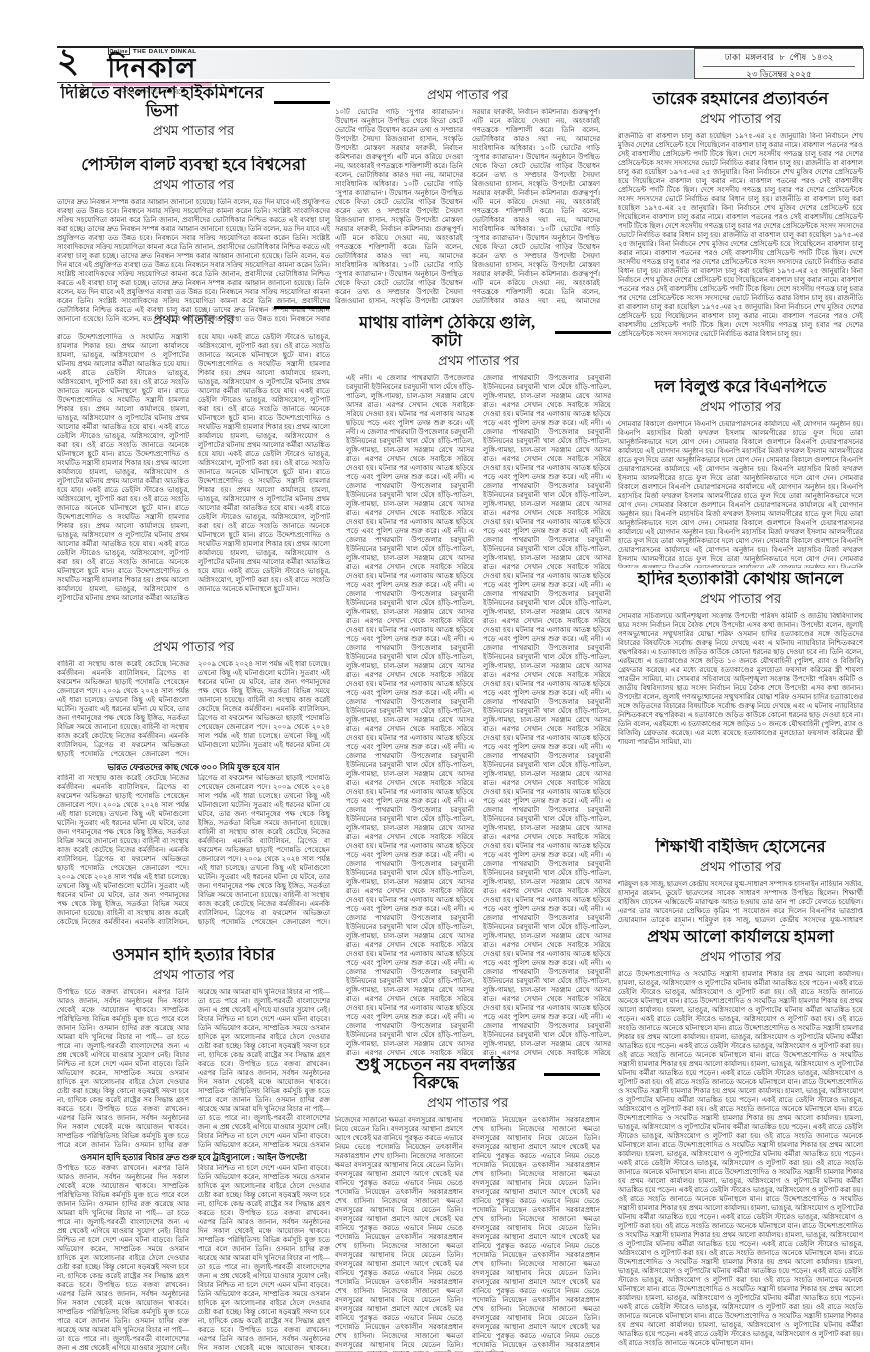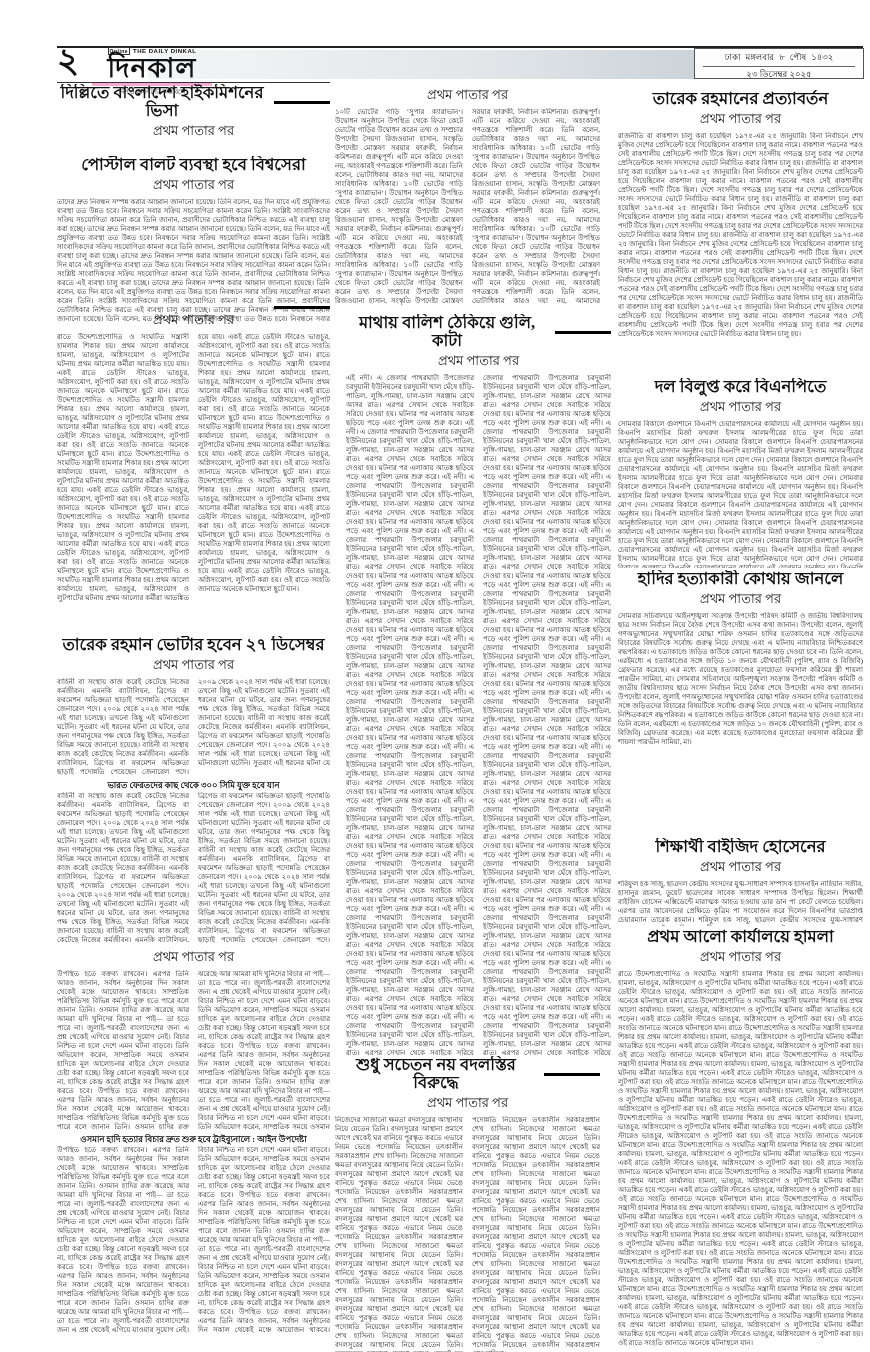--- a/index.html
+++ b/index.html
@@ -76,28 +76,28 @@
 
 <article class="art" style="left:57px;top:306px;width:273px;height:330px">
   <div class="hrow">
       <span class="dash"></span>
     </div>
   <div class="kicker">প্রথম পাতার পর</div>
   <div class="body c2" style="height:299px">রাতে উদ্দেশ্যপ্রণোদিত ও সংঘটিত সন্ত্রাসী হামলার শিকার হয়। প্রথম আলো কার্যালয়ে হামলা, ভাঙচুর, অগ্নিসংযোগ ও লুটপাটের ঘটনায় প্রথম আলোর কর্মীরা আতঙ্কিত হয়ে যায়। একই রাতে ডেইলি স্টারেও ভাঙচুর, অগ্নিসংযোগ, লুটপাট করা হয়। ওই রাতে সংহতি জানাতে অনেকে ঘটনাস্থলে ছুটে যান। রাতে উদ্দেশ্যপ্রণোদিত ও সংঘটিত সন্ত্রাসী হামলার শিকার হয়। প্রথম আলো কার্যালয়ে হামলা, ভাঙচুর, অগ্নিসংযোগ ও লুটপাটের ঘটনায় প্রথম আলোর কর্মীরা আতঙ্কিত হয়ে যায়। একই রাতে ডেইলি স্টারেও ভাঙচুর, অগ্নিসংযোগ, লুটপাট করা হয়। ওই রাতে সংহতি জানাতে অনেকে ঘটনাস্থলে ছুটে যান। রাতে উদ্দেশ্যপ্রণোদিত ও সংঘটিত সন্ত্রাসী হামলার শিকার হয়। প্রথম আলো কার্যালয়ে হামলা, ভাঙচুর, অগ্নিসংযোগ ও লুটপাটের ঘটনায় প্রথম আলোর কর্মীরা আতঙ্কিত হয়ে যায়। একই রাতে ডেইলি স্টারেও ভাঙচুর, অগ্নিসংযোগ, লুটপাট করা হয়। ওই রাতে সংহতি জানাতে অনেকে ঘটনাস্থলে ছুটে যান। রাতে উদ্দেশ্যপ্রণোদিত ও সংঘটিত সন্ত্রাসী হামলার শিকার হয়। প্রথম আলো কার্যালয়ে হামলা, ভাঙচুর, অগ্নিসংযোগ ও লুটপাটের ঘটনায় প্রথম আলোর কর্মীরা আতঙ্কিত হয়ে যায়। একই রাতে ডেইলি স্টারেও ভাঙচুর, অগ্নিসংযোগ, লুটপাট করা হয়। ওই রাতে সংহতি জানাতে অনেকে ঘটনাস্থলে ছুটে যান। রাতে উদ্দেশ্যপ্রণোদিত ও সংঘটিত সন্ত্রাসী হামলার শিকার হয়। প্রথম আলো কার্যালয়ে হামলা, ভাঙচুর, অগ্নিসংযোগ ও লুটপাটের ঘটনায় প্রথম আলোর কর্মীরা আতঙ্কিত হয়ে যায়। একই রাতে ডেইলি স্টারেও ভাঙচুর, অগ্নিসংযোগ, লুটপাট করা হয়। ওই রাতে সংহতি জানাতে অনেকে ঘটনাস্থলে ছুটে যান। রাতে উদ্দেশ্যপ্রণোদিত ও সংঘটিত সন্ত্রাসী হামলার শিকার হয়। প্রথম আলো কার্যালয়ে হামলা, ভাঙচুর, অগ্নিসংযোগ ও লুটপাটের ঘটনায় প্রথম আলোর কর্মীরা আতঙ্কিত হয়ে যায়। একই রাতে ডেইলি স্টারেও ভাঙচুর, অগ্নিসংযোগ, লুটপাট করা হয়। ওই রাতে সংহতি জানাতে অনেকে ঘটনাস্থলে ছুটে যান। রাতে উদ্দেশ্যপ্রণোদিত ও সংঘটিত সন্ত্রাসী হামলার শিকার হয়। প্রথম আলো কার্যালয়ে হামলা, ভাঙচুর, অগ্নিসংযোগ ও লুটপাটের ঘটনায় প্রথম আলোর কর্মীরা আতঙ্কিত হয়ে যায়। একই রাতে ডেইলি স্টারেও ভাঙচুর, অগ্নিসংযোগ, লুটপাট করা হয়। ওই রাতে সংহতি জানাতে অনেকে ঘটনাস্থলে ছুটে যান। রাতে উদ্দেশ্যপ্রণোদিত ও সংঘটিত সন্ত্রাসী হামলার শিকার হয়। প্রথম আলো কার্যালয়ে হামলা, ভাঙচুর, অগ্নিসংযোগ ও লুটপাটের ঘটনায় প্রথম আলোর কর্মীরা আতঙ্কিত হয়ে যায়। একই রাতে ডেইলি স্টারেও ভাঙচুর, অগ্নিসংযোগ, লুটপাট করা হয়। ওই রাতে সংহতি জানাতে অনেকে ঘটনাস্থলে ছুটে যান। রাতে উদ্দেশ্যপ্রণোদিত ও সংঘটিত সন্ত্রাসী হামলার শিকার হয়। প্রথম আলো কার্যালয়ে হামলা, ভাঙচুর, অগ্নিসংযোগ ও লুটপাটের ঘটনায় প্রথম আলোর কর্মীরা আতঙ্কিত হয়ে যায়। একই রাতে ডেইলি স্টারেও ভাঙচুর, অগ্নিসংযোগ, লুটপাট করা হয়। ওই রাতে সংহতি জানাতে অনেকে ঘটনাস্থলে ছুটে যান।</div>
 </article>
 
 <article class="art" style="left:57px;top:636px;width:273px;height:310px">
-  <h2>তারেক রহমান ভোটার হবেন ২৭ ডিসেম্বর</h2>
   <div class="kicker">প্রথম পাতার পর</div>
   <div class="body c2" style="height:100px">বাহিনী বা সংস্থায় কাজ করেই কেটেছে নিজের কর্মজীবন। এমনকি ব্যাটালিয়ন, ব্রিগেড বা ফরমেশন অভিজ্ঞতা ছাড়াই পদোন্নতি পেয়েছেন জেনারেল পদে। ২০০৯ থেকে ২০২৪ সাল পর্যন্ত এই ধারা চলেছে। তখনো কিছু এই ঘটনাগুলো ঘটেনি। সুতরাং এই ধরনের ঘটনা যে ঘটবে, তার জন্য গণমানুষের পক্ষ থেকে কিছু ইঙ্গিত, সতর্কতা বিভিন্ন সময়ে জানানো হয়েছে। বাহিনী বা সংস্থায় কাজ করেই কেটেছে নিজের কর্মজীবন। এমনকি ব্যাটালিয়ন, ব্রিগেড বা ফরমেশন অভিজ্ঞতা ছাড়াই পদোন্নতি পেয়েছেন জেনারেল পদে। ২০০৯ থেকে ২০২৪ সাল পর্যন্ত এই ধারা চলেছে। তখনো কিছু এই ঘটনাগুলো ঘটেনি। সুতরাং এই ধরনের ঘটনা যে ঘটবে, তার জন্য গণমানুষের পক্ষ থেকে কিছু ইঙ্গিত, সতর্কতা বিভিন্ন সময়ে জানানো হয়েছে। বাহিনী বা সংস্থায় কাজ করেই কেটেছে নিজের কর্মজীবন। এমনকি ব্যাটালিয়ন, ব্রিগেড বা ফরমেশন অভিজ্ঞতা ছাড়াই পদোন্নতি পেয়েছেন জেনারেল পদে। ২০০৯ থেকে ২০২৪ সাল পর্যন্ত এই ধারা চলেছে। তখনো কিছু এই ঘটনাগুলো ঘটেনি। সুতরাং এই ধরনের ঘটনা যে ঘটবে, তার জন্য গণমানুষের পক্ষ থেকে কিছু ইঙ্গিত, সতর্কতা বিভিন্ন সময়ে জানানো হয়েছে।</div>
   <div class="subhead">ভারত ফেরতদের কাছ থেকে ৩০০ সিমি যুক্ত হবে যান</div>
   <div class="body c2" style="height:158px">বাহিনী বা সংস্থায় কাজ করেই কেটেছে নিজের কর্মজীবন। এমনকি ব্যাটালিয়ন, ব্রিগেড বা ফরমেশন অভিজ্ঞতা ছাড়াই পদোন্নতি পেয়েছেন জেনারেল পদে। ২০০৯ থেকে ২০২৪ সাল পর্যন্ত এই ধারা চলেছে। তখনো কিছু এই ঘটনাগুলো ঘটেনি। সুতরাং এই ধরনের ঘটনা যে ঘটবে, তার জন্য গণমানুষের পক্ষ থেকে কিছু ইঙ্গিত, সতর্কতা বিভিন্ন সময়ে জানানো হয়েছে। বাহিনী বা সংস্থায় কাজ করেই কেটেছে নিজের কর্মজীবন। এমনকি ব্যাটালিয়ন, ব্রিগেড বা ফরমেশন অভিজ্ঞতা ছাড়াই পদোন্নতি পেয়েছেন জেনারেল পদে। ২০০৯ থেকে ২০২৪ সাল পর্যন্ত এই ধারা চলেছে। তখনো কিছু এই ঘটনাগুলো ঘটেনি। সুতরাং এই ধরনের ঘটনা যে ঘটবে, তার জন্য গণমানুষের পক্ষ থেকে কিছু ইঙ্গিত, সতর্কতা বিভিন্ন সময়ে জানানো হয়েছে। বাহিনী বা সংস্থায় কাজ করেই কেটেছে নিজের কর্মজীবন। এমনকি ব্যাটালিয়ন, ব্রিগেড বা ফরমেশন অভিজ্ঞতা ছাড়াই পদোন্নতি পেয়েছেন জেনারেল পদে। ২০০৯ থেকে ২০২৪ সাল পর্যন্ত এই ধারা চলেছে। তখনো কিছু এই ঘটনাগুলো ঘটেনি। সুতরাং এই ধরনের ঘটনা যে ঘটবে, তার জন্য গণমানুষের পক্ষ থেকে কিছু ইঙ্গিত, সতর্কতা বিভিন্ন সময়ে জানানো হয়েছে। বাহিনী বা সংস্থায় কাজ করেই কেটেছে নিজের কর্মজীবন। এমনকি ব্যাটালিয়ন, ব্রিগেড বা ফরমেশন অভিজ্ঞতা ছাড়াই পদোন্নতি পেয়েছেন জেনারেল পদে। ২০০৯ থেকে ২০২৪ সাল পর্যন্ত এই ধারা চলেছে। তখনো কিছু এই ঘটনাগুলো ঘটেনি। সুতরাং এই ধরনের ঘটনা যে ঘটবে, তার জন্য গণমানুষের পক্ষ থেকে কিছু ইঙ্গিত, সতর্কতা বিভিন্ন সময়ে জানানো হয়েছে। বাহিনী বা সংস্থায় কাজ করেই কেটেছে নিজের কর্মজীবন। এমনকি ব্যাটালিয়ন, ব্রিগেড বা ফরমেশন অভিজ্ঞতা ছাড়াই পদোন্নতি পেয়েছেন জেনারেল পদে। ২০০৯ থেকে ২০২৪ সাল পর্যন্ত এই ধারা চলেছে। তখনো কিছু এই ঘটনাগুলো ঘটেনি। সুতরাং এই ধরনের ঘটনা যে ঘটবে, তার জন্য গণমানুষের পক্ষ থেকে কিছু ইঙ্গিত, সতর্কতা বিভিন্ন সময়ে জানানো হয়েছে।</div>
 </article>
 
 <article class="art" style="left:57px;top:946px;width:273px;height:406px">
+  <h2>ওসমান হাদি হত্যার বিচার</h2>
   <div class="kicker">প্রথম পাতার পর</div>
   <div class="body c2" style="height:162px">উপস্থিত হতে বক্তব্য রাখবেন। এরপর তিনি আরও জানান, সর্বধন অনুষ্ঠানের দিন সকাল থেকেই মঞ্চে আয়োজন থাকবে। সাম্প্রতিক পরিস্থিতিসহ বিভিন্ন কর্মসূচি যুক্ত হতে পারে বলে জানান তিনি। ওসমান হাদির রক্ত ঝরেছে আর আমরা যদি খুনিদের বিচার না পাই— তা হতে পারে না। জুলাই-পরবর্তী বাংলাদেশের জন্য এ প্রশ্ন থেকেই এগিয়ে যাওয়ার সুযোগ নেই। বিচার নিশ্চিত না হলে দেশে এমন ঘটনা বাড়বে। তিনি অভিযোগ করেন, সাম্প্রতিক সময়ে ওসমান হাদিকে মূল আলোচনার বাইরে ঠেলে দেওয়ার চেষ্টা করা হচ্ছে। কিন্তু কোনো ষড়যন্ত্রই সফল হবে না, হাদিকে কেন্দ্র করেই রাষ্ট্রের সব সিদ্ধান্ত গ্রহণ করতে হবে। উপস্থিত হতে বক্তব্য রাখবেন। এরপর তিনি আরও জানান, সর্বধন অনুষ্ঠানের দিন সকাল থেকেই মঞ্চে আয়োজন থাকবে। সাম্প্রতিক পরিস্থিতিসহ বিভিন্ন কর্মসূচি যুক্ত হতে পারে বলে জানান তিনি। ওসমান হাদির রক্ত ঝরেছে আর আমরা যদি খুনিদের বিচার না পাই— তা হতে পারে না। জুলাই-পরবর্তী বাংলাদেশের জন্য এ প্রশ্ন থেকেই এগিয়ে যাওয়ার সুযোগ নেই। বিচার নিশ্চিত না হলে দেশে এমন ঘটনা বাড়বে। তিনি অভিযোগ করেন, সাম্প্রতিক সময়ে ওসমান হাদিকে মূল আলোচনার বাইরে ঠেলে দেওয়ার চেষ্টা করা হচ্ছে। কিন্তু কোনো ষড়যন্ত্রই সফল হবে না, হাদিকে কেন্দ্র করেই রাষ্ট্রের সব সিদ্ধান্ত গ্রহণ করতে হবে। উপস্থিত হতে বক্তব্য রাখবেন। এরপর তিনি আরও জানান, সর্বধন অনুষ্ঠানের দিন সকাল থেকেই মঞ্চে আয়োজন থাকবে। সাম্প্রতিক পরিস্থিতিসহ বিভিন্ন কর্মসূচি যুক্ত হতে পারে বলে জানান তিনি। ওসমান হাদির রক্ত ঝরেছে আর আমরা যদি খুনিদের বিচার না পাই— তা হতে পারে না। জুলাই-পরবর্তী বাংলাদেশের জন্য এ প্রশ্ন থেকেই এগিয়ে যাওয়ার সুযোগ নেই। বিচার নিশ্চিত না হলে দেশে এমন ঘটনা বাড়বে। তিনি অভিযোগ করেন, সাম্প্রতিক সময়ে ওসমান হাদিকে মূল আলোচনার বাইরে ঠেলে দেওয়ার চেষ্টা করা হচ্ছে। কিন্তু কোনো ষড়যন্ত্রই সফল হবে না, হাদিকে কেন্দ্র করেই রাষ্ট্রের সব সিদ্ধান্ত গ্রহণ করতে হবে।</div>
   <div class="subhead">ওসমান হাদি হত্যার বিচার দ্রুত শুরু হবে ট্রাইব্যুনালে : আইন উপদেষ্টা</div>
   <div class="body c2" style="height:192px">উপস্থিত হতে বক্তব্য রাখবেন। এরপর তিনি আরও জানান, সর্বধন অনুষ্ঠানের দিন সকাল থেকেই মঞ্চে আয়োজন থাকবে। সাম্প্রতিক পরিস্থিতিসহ বিভিন্ন কর্মসূচি যুক্ত হতে পারে বলে জানান তিনি। ওসমান হাদির রক্ত ঝরেছে আর আমরা যদি খুনিদের বিচার না পাই— তা হতে পারে না। জুলাই-পরবর্তী বাংলাদেশের জন্য এ প্রশ্ন থেকেই এগিয়ে যাওয়ার সুযোগ নেই। বিচার নিশ্চিত না হলে দেশে এমন ঘটনা বাড়বে। তিনি অভিযোগ করেন, সাম্প্রতিক সময়ে ওসমান হাদিকে মূল আলোচনার বাইরে ঠেলে দেওয়ার চেষ্টা করা হচ্ছে। কিন্তু কোনো ষড়যন্ত্রই সফল হবে না, হাদিকে কেন্দ্র করেই রাষ্ট্রের সব সিদ্ধান্ত গ্রহণ করতে হবে। উপস্থিত হতে বক্তব্য রাখবেন। এরপর তিনি আরও জানান, সর্বধন অনুষ্ঠানের দিন সকাল থেকেই মঞ্চে আয়োজন থাকবে। সাম্প্রতিক পরিস্থিতিসহ বিভিন্ন কর্মসূচি যুক্ত হতে পারে বলে জানান তিনি। ওসমান হাদির রক্ত ঝরেছে আর আমরা যদি খুনিদের বিচার না পাই— তা হতে পারে না। জুলাই-পরবর্তী বাংলাদেশের জন্য এ প্রশ্ন থেকেই এগিয়ে যাওয়ার সুযোগ নেই। বিচার নিশ্চিত না হলে দেশে এমন ঘটনা বাড়বে। তিনি অভিযোগ করেন, সাম্প্রতিক সময়ে ওসমান হাদিকে মূল আলোচনার বাইরে ঠেলে দেওয়ার চেষ্টা করা হচ্ছে। কিন্তু কোনো ষড়যন্ত্রই সফল হবে না, হাদিকে কেন্দ্র করেই রাষ্ট্রের সব সিদ্ধান্ত গ্রহণ করতে হবে। উপস্থিত হতে বক্তব্য রাখবেন। এরপর তিনি আরও জানান, সর্বধন অনুষ্ঠানের দিন সকাল থেকেই মঞ্চে আয়োজন থাকবে। সাম্প্রতিক পরিস্থিতিসহ বিভিন্ন কর্মসূচি যুক্ত হতে পারে বলে জানান তিনি। ওসমান হাদির রক্ত ঝরেছে আর আমরা যদি খুনিদের বিচার না পাই— তা হতে পারে না। জুলাই-পরবর্তী বাংলাদেশের জন্য এ প্রশ্ন থেকেই এগিয়ে যাওয়ার সুযোগ নেই। বিচার নিশ্চিত না হলে দেশে এমন ঘটনা বাড়বে। তিনি অভিযোগ করেন, সাম্প্রতিক সময়ে ওসমান হাদিকে মূল আলোচনার বাইরে ঠেলে দেওয়ার চেষ্টা করা হচ্ছে। কিন্তু কোনো ষড়যন্ত্রই সফল হবে না, হাদিকে কেন্দ্র করেই রাষ্ট্রের সব সিদ্ধান্ত গ্রহণ করতে হবে। উপস্থিত হতে বক্তব্য রাখবেন। এরপর তিনি আরও জানান, সর্বধন অনুষ্ঠানের দিন সকাল থেকেই মঞ্চে আয়োজন থাকবে। সাম্প্রতিক পরিস্থিতিসহ বিভিন্ন কর্মসূচি যুক্ত হতে পারে বলে জানান তিনি। ওসমান হাদির রক্ত ঝরেছে আর আমরা যদি খুনিদের বিচার না পাই— তা হতে পারে না। জুলাই-পরবর্তী বাংলাদেশের জন্য এ প্রশ্ন থেকেই এগিয়ে যাওয়ার সুযোগ নেই। বিচার নিশ্চিত না হলে দেশে এমন ঘটনা বাড়বে। তিনি অভিযোগ করেন, সাম্প্রতিক সময়ে ওসমান হাদিকে মূল আলোচনার বাইরে ঠেলে দেওয়ার চেষ্টা করা হচ্ছে। কিন্তু কোনো ষড়যন্ত্রই সফল হবে না, হাদিকে কেন্দ্র করেই রাষ্ট্রের সব সিদ্ধান্ত গ্রহণ করতে হবে।</div>
 </article>
 
 <article class="art" style="left:335px;top:84px;width:265px;height:230px">
   <div class="kicker">প্রথম পাতার পর</div>
   <div class="body c2" style="height:199px">১০টি ভোটের গাড়ি ‘সুপার ক্যারাভান’। উদ্বোধন অনুষ্ঠানে উপস্থিত থেকে ফিতা কেটে ভোটের গাড়ির উদ্বোধন করেন তথ্য ও সম্প্রচার উপদেষ্টা সৈয়দা রিজওয়ানা হাসান, সংস্কৃতি উপদেষ্টা মোস্তফা সরয়ার ফারুকী, নির্বাচন কমিশনার। গুরুত্বপূর্ণ। এটি মনে করিয়ে দেওয়া নয়, অহংকারই গণতন্ত্রকে শক্তিশালী করে। তিনি বলেন, ভোটাধিকার কারও দয়া নয়, আমাদের সাংবিধানিক অধিকার। ১০টি ভোটের গাড়ি ‘সুপার ক্যারাভান’। উদ্বোধন অনুষ্ঠানে উপস্থিত থেকে ফিতা কেটে ভোটের গাড়ির উদ্বোধন করেন তথ্য ও সম্প্রচার উপদেষ্টা সৈয়দা রিজওয়ানা হাসান, সংস্কৃতি উপদেষ্টা মোস্তফা সরয়ার ফারুকী, নির্বাচন কমিশনার। গুরুত্বপূর্ণ। এটি মনে করিয়ে দেওয়া নয়, অহংকারই গণতন্ত্রকে শক্তিশালী করে। তিনি বলেন, ভোটাধিকার কারও দয়া নয়, আমাদের সাংবিধানিক অধিকার। ১০টি ভোটের গাড়ি ‘সুপার ক্যারাভান’। উদ্বোধন অনুষ্ঠানে উপস্থিত থেকে ফিতা কেটে ভোটের গাড়ির উদ্বোধন করেন তথ্য ও সম্প্রচার উপদেষ্টা সৈয়দা রিজওয়ানা হাসান, সংস্কৃতি উপদেষ্টা মোস্তফা সরয়ার ফারুকী, নির্বাচন কমিশনার। গুরুত্বপূর্ণ। এটি মনে করিয়ে দেওয়া নয়, অহংকারই গণতন্ত্রকে শক্তিশালী করে। তিনি বলেন, ভোটাধিকার কারও দয়া নয়, আমাদের সাংবিধানিক অধিকার। ১০টি ভোটের গাড়ি ‘সুপার ক্যারাভান’। উদ্বোধন অনুষ্ঠানে উপস্থিত থেকে ফিতা কেটে ভোটের গাড়ির উদ্বোধন করেন তথ্য ও সম্প্রচার উপদেষ্টা সৈয়দা রিজওয়ানা হাসান, সংস্কৃতি উপদেষ্টা মোস্তফা সরয়ার ফারুকী, নির্বাচন কমিশনার। গুরুত্বপূর্ণ। এটি মনে করিয়ে দেওয়া নয়, অহংকারই গণতন্ত্রকে শক্তিশালী করে। তিনি বলেন, ভোটাধিকার কারও দয়া নয়, আমাদের সাংবিধানিক অধিকার। ১০টি ভোটের গাড়ি ‘সুপার ক্যারাভান’। উদ্বোধন অনুষ্ঠানে উপস্থিত থেকে ফিতা কেটে ভোটের গাড়ির উদ্বোধন করেন তথ্য ও সম্প্রচার উপদেষ্টা সৈয়দা রিজওয়ানা হাসান, সংস্কৃতি উপদেষ্টা মোস্তফা সরয়ার ফারুকী, নির্বাচন কমিশনার। গুরুত্বপূর্ণ। এটি মনে করিয়ে দেওয়া নয়, অহংকারই গণতন্ত্রকে শক্তিশালী করে। তিনি বলেন, ভোটাধিকার কারও দয়া নয়, আমাদের সাংবিধানিক অধিকার। ১০টি ভোটের গাড়ি ‘সুপার ক্যারাভান’। উদ্বোধন অনুষ্ঠানে উপস্থিত থেকে ফিতা কেটে ভোটের গাড়ির উদ্বোধন করেন তথ্য ও সম্প্রচার উপদেষ্টা সৈয়দা রিজওয়ানা হাসান, সংস্কৃতি উপদেষ্টা মোস্তফা সরয়ার ফারুকী, নির্বাচন কমিশনার। গুরুত্বপূর্ণ। এটি মনে করিয়ে দেওয়া নয়, অহংকারই গণতন্ত্রকে শক্তিশালী করে। তিনি বলেন, ভোটাধিকার কারও দয়া নয়, আমাদের সাংবিধানিক অধিকার।</div>
 </article>

